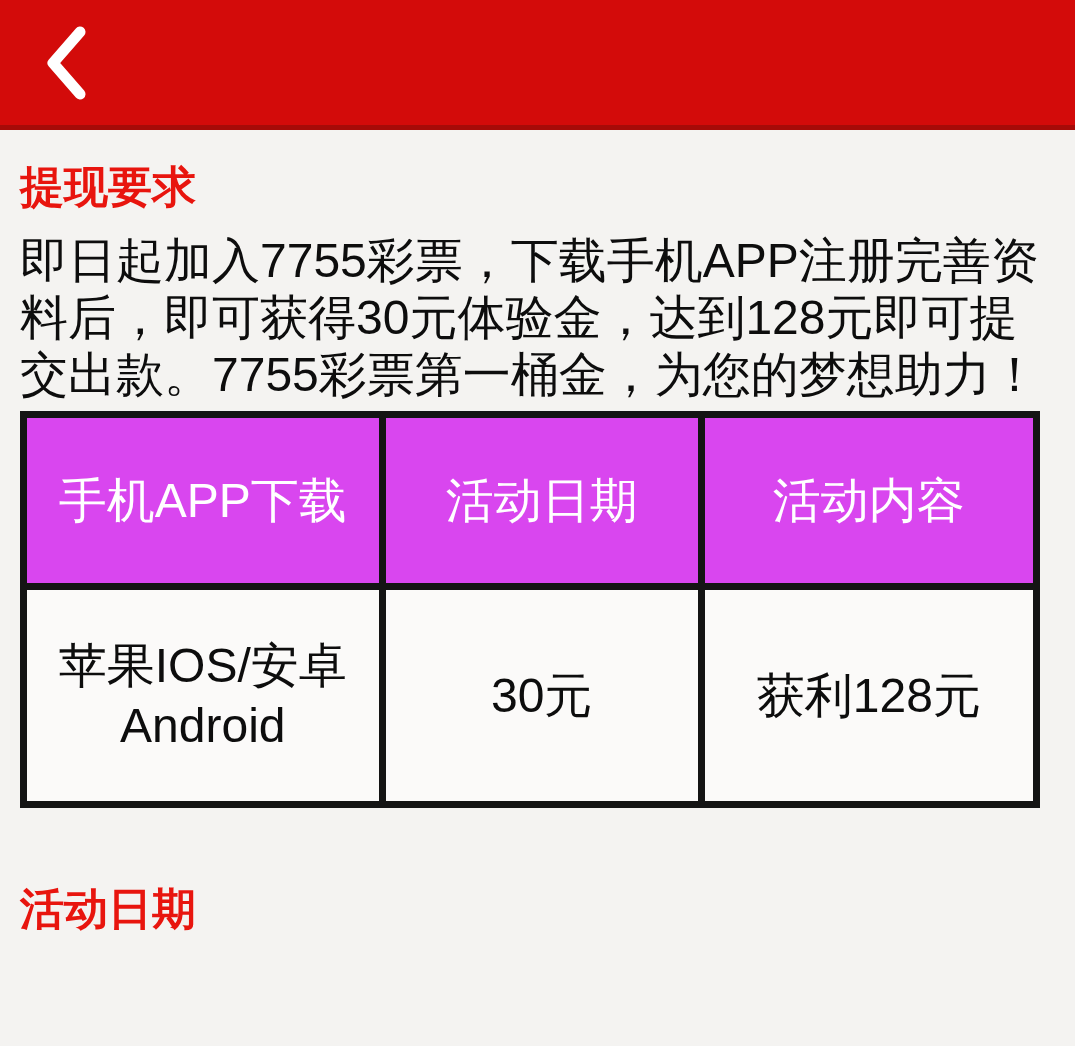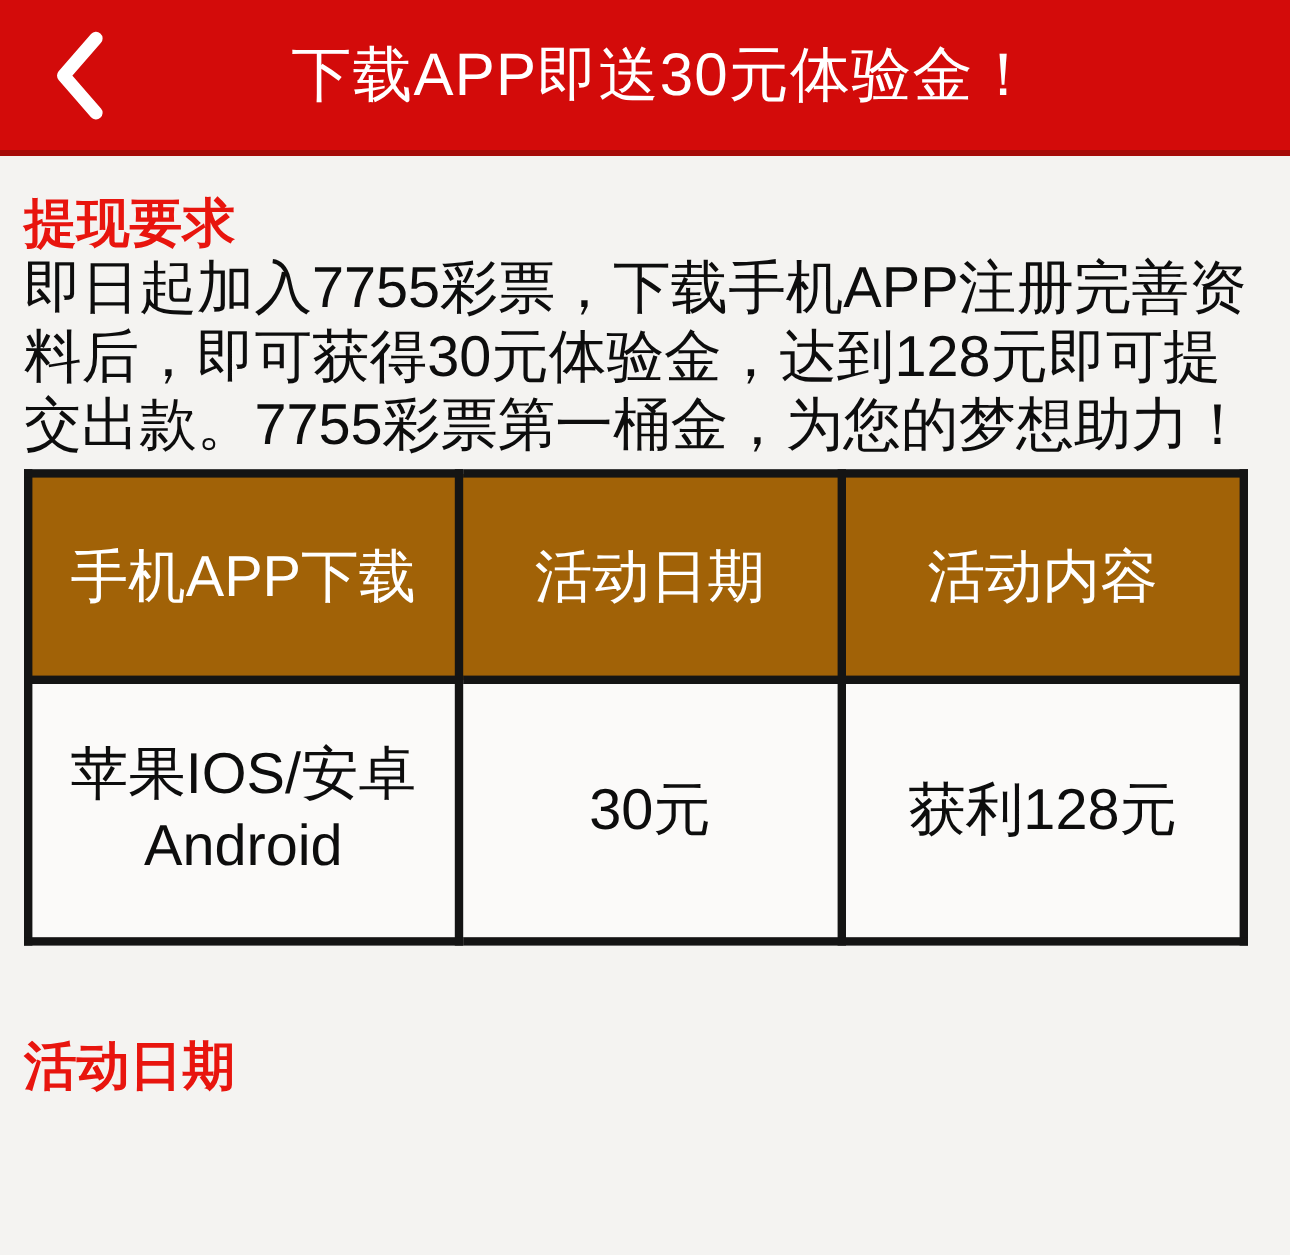--- a/index.html
+++ b/index.html
@@ -44,42 +44,42 @@
   .content { padding: 0 20px; }
 
   .section-heading {
     margin-top: 32px;
     font-size: 44px;
     line-height: 50px;
     font-weight: bold;
     color: #e8150e;
   }
   .section-body {
-    margin-top: 0;
+    margin-top: 20px;
     font-size: 48px;
     line-height: 57px;
     color: #0d0d0d;
     white-space: pre-line;
   }
 
   
   table.promo {
     margin-top: 8px;
     width: 1020px;
     border-collapse: collapse;
     table-layout: fixed;
   }
   table.promo th, table.promo td {
     border: 7px solid #141414;
     text-align: center;
     vertical-align: middle;
   }
   table.promo th {
     height: 172px;
-    background: #a16207;
+    background: #d946ef;
     color: #ffffff;
     font-size: 48px;
     font-weight: 400;
   }
   table.promo td {
     height: 218px;
     background: #fbfaf9;
     color: #0d0d0d;
     font-size: 48px;
     line-height: 60px;
@@ -93,21 +93,20 @@
 </style>
 </head>
 <body>
 
 <div class="appbar">
   <button class="back-btn">
     <svg width="44" height="76" viewBox="0 0 44 76" fill="none">
       <polyline points="36,7 9,38 36,69" stroke="#ffffff" stroke-width="11" stroke-linecap="round" stroke-linejoin="round" fill="none"></polyline>
     </svg>
   </button>
-  <div class="appbar-title">下载APP即送30元体验金！</div>
 </div>
 
 <div class="content">
 
   <div class="section-heading">提现要求</div>
   <div class="section-body">即日起加入7755彩票，下载手机APP注册完善资
 料后，即可获得30元体验金，达到128元即可提
 交出款。7755彩票第一桶金，为您的梦想助力！</div>
 
   <table class="promo">

